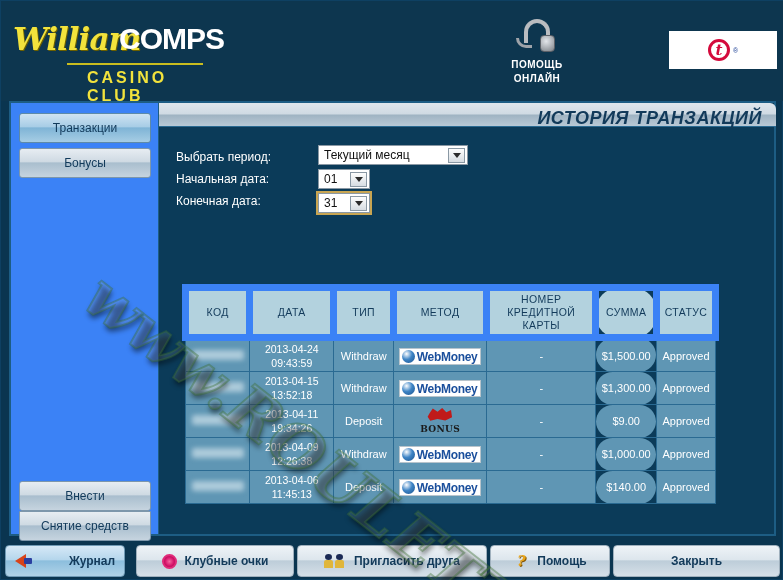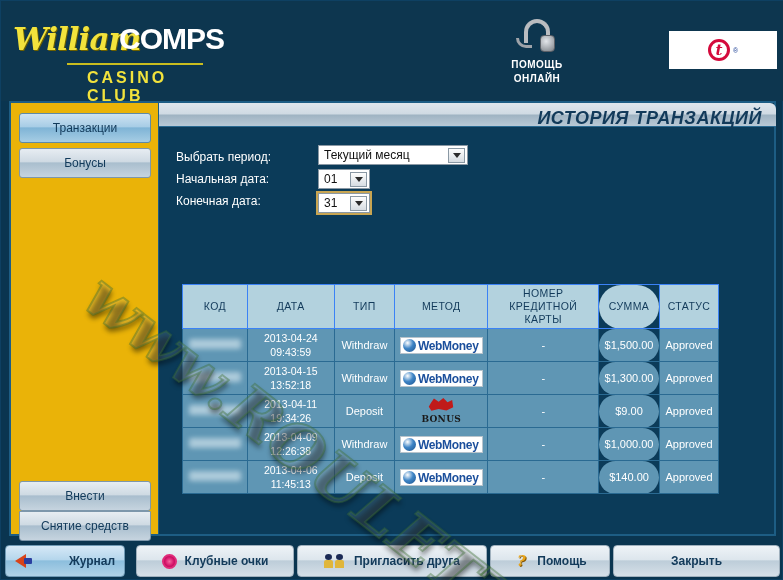--- a/index.html
+++ b/index.html
@@ -112,21 +112,21 @@
   #titlebar-text {
     position: absolute; right: 14px; top: 5px;
     font-family: "Liberation Sans", sans-serif;
     font-style: italic; font-weight: bold; font-size: 18px;
     color: #123a5a; letter-spacing: 0.5px;
   }
 
   
   #sidebar {
     position: absolute; left: 0; top: 0; width: 148px; height: 431px;
-    background: #eab308;
+    background: #3b82f6;
     border-right: 1px solid #1d5d84;
   }
   .side-btn {
     position: absolute; left: 8px; width: 132px; height: 30px;
     background: linear-gradient(to bottom,#e7edf2 0%,#cfdae3 45%,#a9bece 50%,#c6d4df 100%);
     border: 1px solid #7d97ab;
     border-radius: 3px;
     display: flex; align-items: center; justify-content: center;
     font-size: 12px; color: #123a5a;
   }
@@ -187,21 +187,21 @@
   #tbl-wrap {
     position: absolute; left: 21px; top: 147px; width: 539px;
     border: 1px solid #0a3a58;
   }
   table { border-collapse: collapse; width: 100%; }
   th {
     background: #b3d2de;
     color: #123a5a;
     font-size: 10.5px; font-weight: normal;
     letter-spacing: 0.4px;
-    border: 1px solid #3b82f6;
+    border: 7px solid #3b82f6;
     height: 41px;
     padding: 2px 3px;
     text-align: center;
     line-height: 13px;
   }
   td {
     background: #5f96b4;
     color: #ffffff;
     font-size: 11px;
     border: 1px solid #2a6a92;

